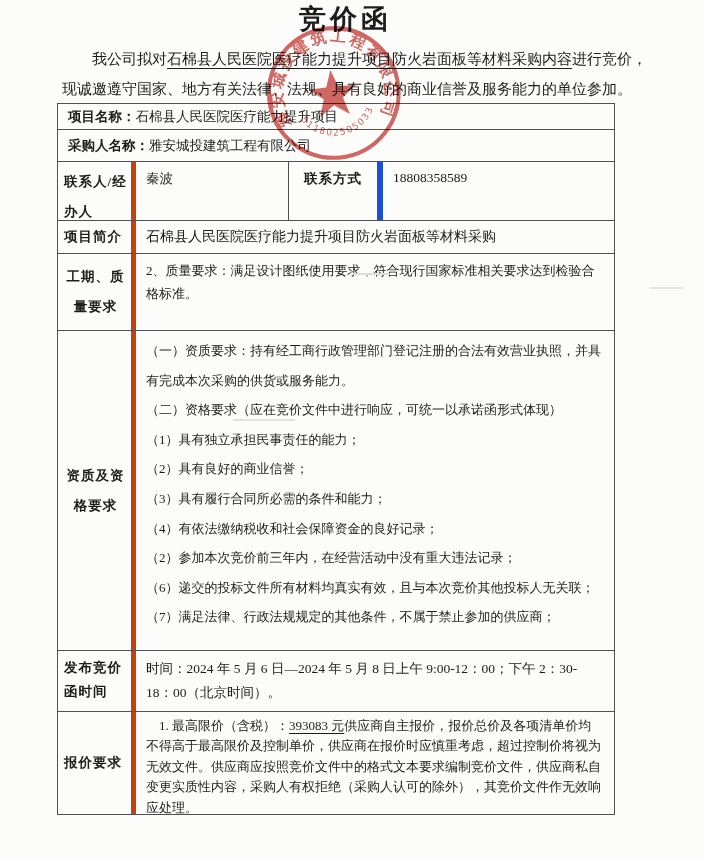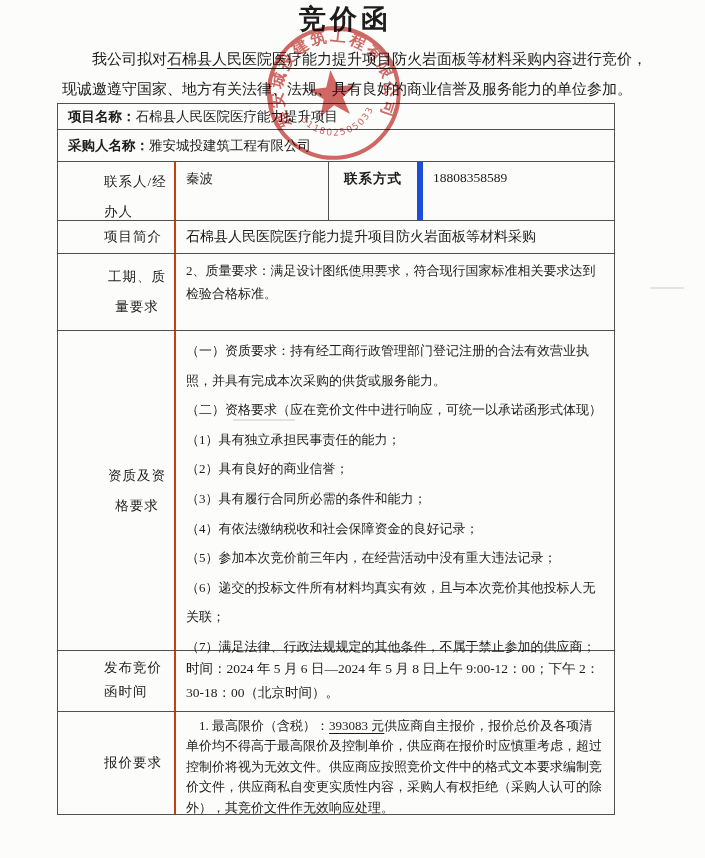--- a/index.html
+++ b/index.html
@@ -36,25 +36,24 @@
     position:absolute; left:57px; top:103px; width:556px;
     border:1px solid #515151;
     font-size:13.5px;
     background:transparent;
   }
   .tr { display:flex; border-bottom:1px solid #515151; box-sizing:border-box; }
   .tr:last-child { border-bottom:none; }
   .td { box-sizing:border-box; padding:2px 10px; }
   .lbl {
     flex:0 0 78px; width:78px;
-    border-right:2px solid #c2410c;
-    font-weight:normal;
+    border-right:5px solid #c2410c;
+    font-weight:bold;
     padding:2px 4px 2px 6px;
     letter-spacing:1px;
-    margin-left:40px;
   }
   .full { flex:1 1 auto; display:flex; align-items:center; }
   .grow { flex:1 1 auto; }
   .b { font-weight:bold; }
 
   .r1 { height:26px; }
   .r2 { height:32px; }
   .r3 { height:59px; }
   .r4 { height:33px; }
   .r5 { height:57px; }
@@ -153,21 +152,21 @@
 
     <div class="tr r7">
       <div class="td lbl">资质及资格要求</div>
       <div class="td grow">
         <p>（一）资质要求：持有经工商行政管理部门登记注册的合法有效营业执照，并具有完成本次采购的供货或服务能力。</p>
         <p>（二）资格要求（应在竞价文件中进行响应，可统一以承诺函形式体现）</p>
         <p>（1）具有独立承担民事责任的能力；</p>
         <p>（2）具有良好的商业信誉；</p>
         <p>（3）具有履行合同所必需的条件和能力；</p>
         <p>（4）有依法缴纳税收和社会保障资金的良好记录；</p>
-        <p>（5）参加本次竞价前三年内，在经营活动中没有重大违法记录；</p>
+        <p>（2）参加本次竞价前三年内，在经营活动中没有重大违法记录；</p>
         <p>（6）递交的投标文件所有材料均真实有效，且与本次竞价其他投标人无关联；</p>
         <p>（7）满足法律、行政法规规定的其他条件，不属于禁止参加的供应商；</p>
       </div>
     </div>
 
     <div class="tr r8">
       <div class="td lbl">发布竞价函时间</div>
       <div class="td grow">时间：2024 年 5 月 6 日—2024 年 5 月 8 日上午 9:00-12：00；下午 2：30-18：00（北京时间）。</div>
     </div>
 

